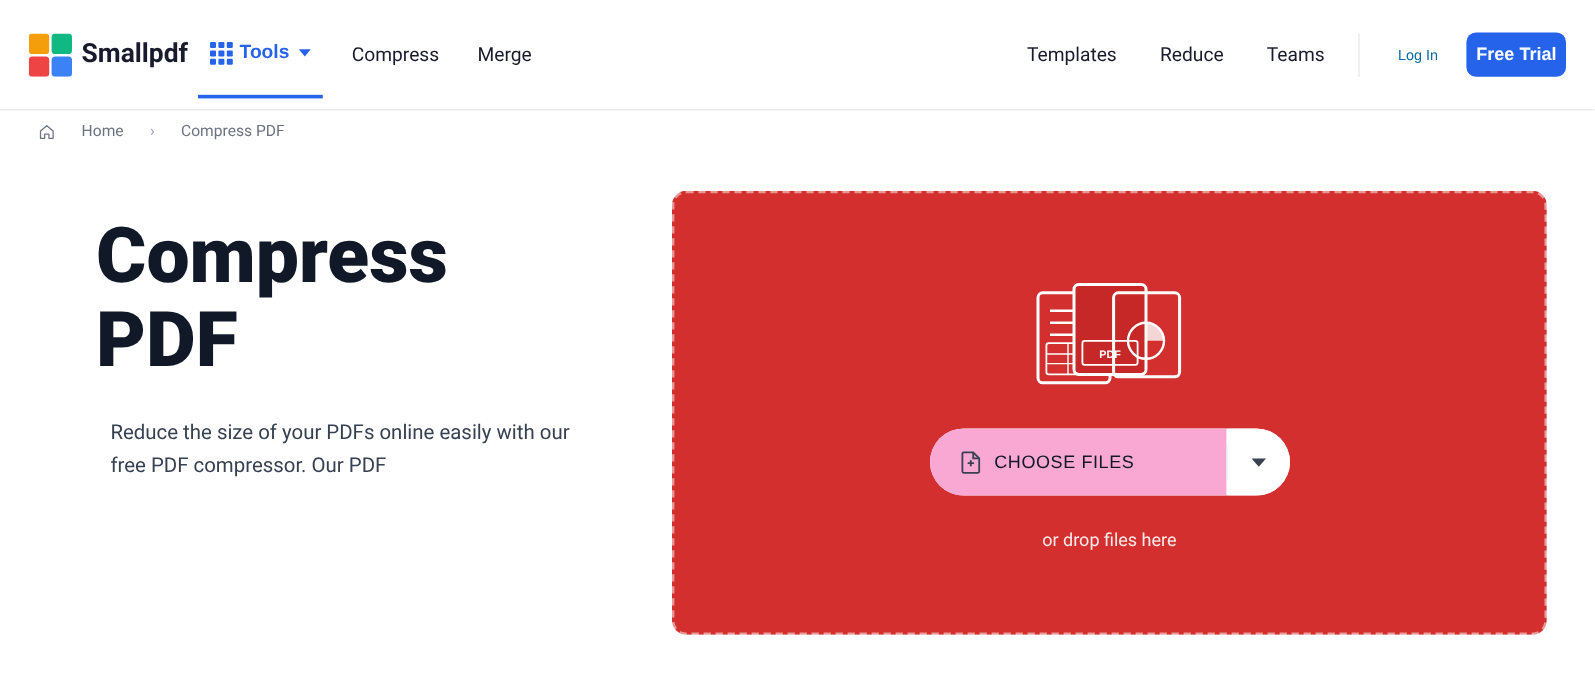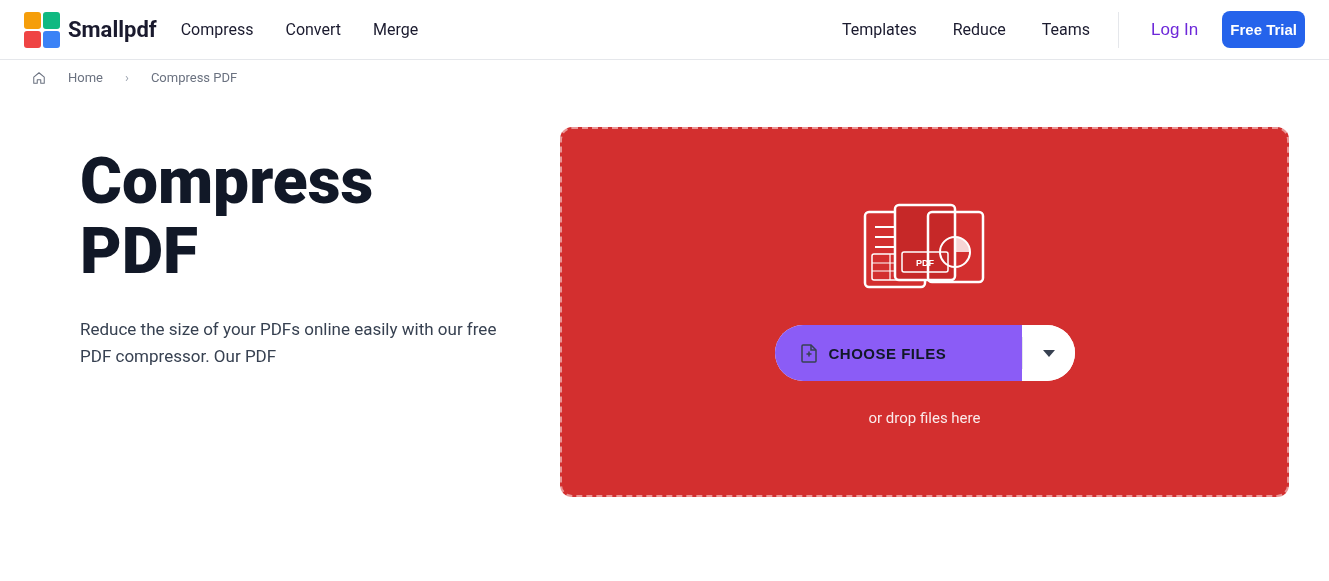--- a/index.html
+++ b/index.html
@@ -2,21 +2,21 @@
 <html><head>
   <meta charset="utf-8">
   <style>
     * { margin: 0; padding: 0; box-sizing: border-box; }
     body { font-family: -apple-system, BlinkMacSystemFont, 'Segoe UI', Roboto, sans-serif; background: #fff; width: 1329px; min-height: 581px; overflow-x: hidden; }
 
     
     .header {
       display: flex;
       align-items: center;
-      height: 60px;
+      height: 92px;
       padding: 0 24px;
       border-bottom: 1px solid #e5e7eb;
       position: relative;
     }
     .logo-area {
       display: flex;
       align-items: center;
       gap: 8px;
       text-decoration: none;
       margin-right: 8px;
@@ -76,22 +76,22 @@
       gap: 4px;
     }
     .divider-v {
       width: 1px;
       height: 36px;
       background: #e5e7eb;
       margin: 0 8px;
     }
     .login-btn {
       padding: 8px 20px;
-      font-size: 17px;
-      color: #6d28d9;
+      font-size: 12px;
+      color: #0369a1;
       background: none;
       border: none;
       cursor: pointer;
       font-weight: 500;
     }
     .free-trial-btn {
       padding: 10px 8px;
       font-size: 15px;
       font-weight: 700;
       color: #fff;
@@ -144,20 +144,21 @@
       font-size: 64px;
       font-weight: 900;
       line-height: 1.1;
       color: #111827;
       margin-bottom: 28px;
     }
     .page-description {
       font-size: 17px;
       color: #374151;
       line-height: 1.6;
+      margin-left: 12px;
     }
 
     
     .drop-zone {
       flex: 1;
       background: #d32f2f;
       border-radius: 12px;
       border: 2px dashed rgba(255,255,255,0.5);
       min-height: 370px;
       display: flex;
@@ -184,25 +185,25 @@
       overflow: hidden;
       width: 300px;
       height: 56px;
     }
     .choose-files-btn {
       display: flex;
       align-items: center;
       gap: 10px;
       flex: 1;
       padding: 0 24px;
-      background: #8b5cf6;
+      background: #f9a8d4;
       border: none;
       cursor: pointer;
       font-size: 15px;
-      font-weight: 700;
+      font-weight: 400;
       color: #111827;
       letter-spacing: 0.5px;
       height: 100%;
     }
     .file-plus-icon {
       width: 20px;
       height: 20px;
       color: #374151;
     }
     .dropdown-divider {
@@ -242,26 +243,38 @@
 
     <svg class="logo-icon" viewBox="0 0 36 36" fill="none" xmlns="http://www.w3.org/2000/svg">
       <rect x="0" y="0" width="17" height="17" rx="3" fill="#F59E0B"></rect>
       <rect x="19" y="0" width="17" height="17" rx="3" fill="#10B981"></rect>
       <rect x="0" y="19" width="17" height="17" rx="3" fill="#EF4444"></rect>
       <rect x="19" y="19" width="17" height="17" rx="3" fill="#3B82F6"></rect>
     </svg>
     <span class="logo-text">Smallpdf</span>
   </a>
 
+  <button class="tools-btn">
+    <span class="tools-grid-icon">
+      <span></span>
+        <span></span>
+        <span></span>
+      <span></span>
+        <span></span>
+        <span></span>
+      <span></span>
+        <span></span>
+        <span></span>
+    </span>
+    <span>Tools</span>
+    <span class="chevron-down"></span>
+  </button>
 
   <a class="nav-link" href="#">
       <span>Compress</span>
-    </a>
-  <a class="nav-link" href="#">
-      <span>Convert</span>
     </a>
   <a class="nav-link" href="#">
       <span>Merge</span>
     </a>
 
   <div class="nav-spacer"></div>
 
   <div class="nav-right">
     <a class="nav-link" href="#">
         <span>Templates</span>

